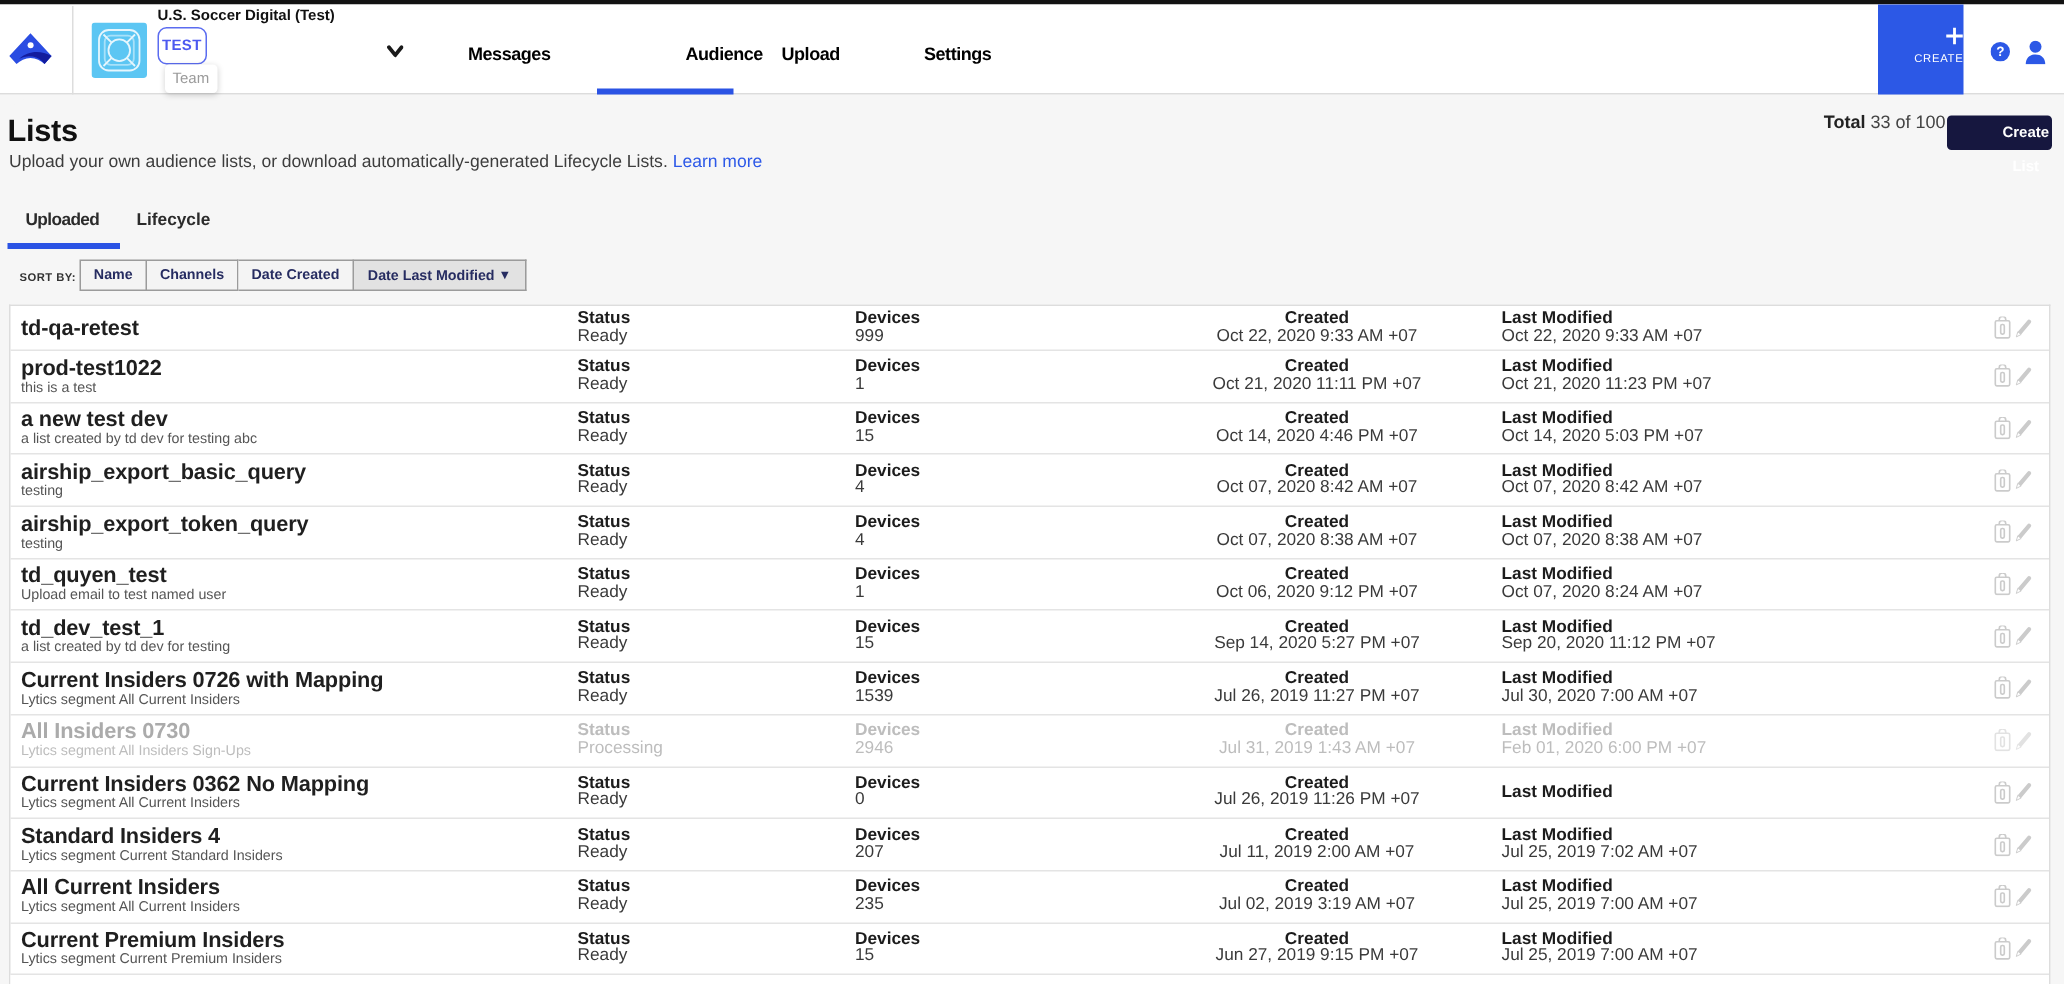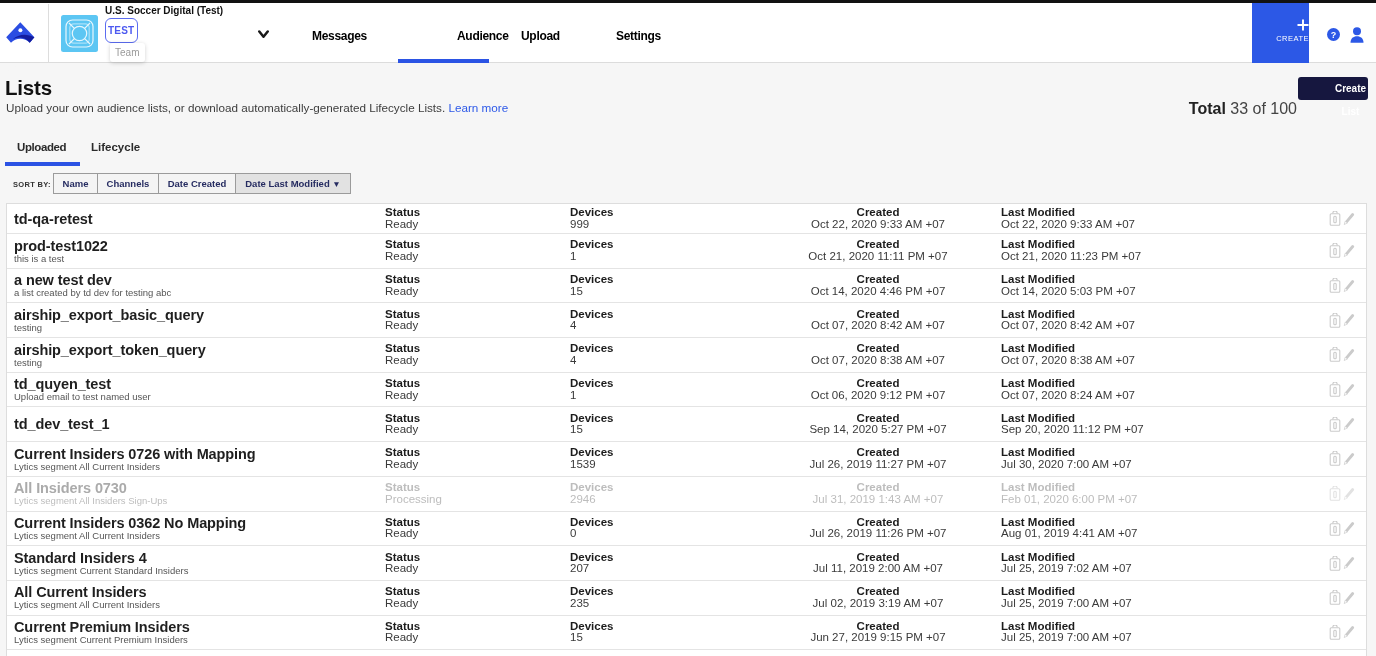--- a/index.html
+++ b/index.html
@@ -20,21 +20,21 @@
 .navline { position:absolute; left:398px; top:56px; width:91px; height:4px; background:#2b53e4; }
 .createbtn { position:absolute; left:1252px; top:0px; width:57px; height:60px; background:#2c58e6; color:#fff; text-align:right; }
 .createbtn .plus { margin-top:14px; height:13px; }
 .createbtn .ctext { font-size:7.5px; margin-top:4px; letter-spacing:0.5px; }
 .helpic { position:absolute; left:1327px; top:25px; }
 .personic { position:absolute; left:1350px; top:24px; }
 main { position:absolute; left:0; top:64px; width:1376px; height:592px; background:#f6f6f6;border-radius:26px; }
 h1 { position:absolute; left:5px; top:12px; font-size:20.5px; font-weight:bold; color:#111; letter-spacing:-0.2px; }
 .subtitle { position:absolute; left:6px; top:37px; font-size:11.7px; color:#3d3d3d; white-space:nowrap; }
 .subtitle a { color:#2d59e8; text-decoration:none; }
-.totalline { position:absolute; right:79px; top:36px; font-size:16px; color:#444; white-space:nowrap; }
+.totalline { position:absolute; right:79px; top:10px; font-size:12px; color:#444; white-space:nowrap; }
 .totalline b { color:#222; }
 .createlist { position:absolute; left:1298px; top:13px; width:70px; height:23px; background:#16173f; color:#fff; font-size:10px; font-weight:bold; text-align:center; line-height:23px; border-radius:3px;padding-left:35px; }
 .tabs { position:absolute; left:0; top:72px; }
 .tab { position:absolute; top:5px; font-size:11.5px; font-weight:bold; color:#2b2b2b; letter-spacing:-0.4px; white-space:nowrap; }
 .t1 { left:17px; }
 .t2 { left:91px; letter-spacing:0; }
 .tabline { position:absolute; left:5px; top:26px; width:75px; height:3.5px; background:#2b53e4; }
 .sortbar { position:absolute; left:0; top:109px; height:21px; }
 .sortlabel { position:absolute; left:13px; top:7px; font-size:7.5px; font-weight:bold; color:#333; letter-spacing:0.3px; white-space:nowrap; }
 .segs { position:absolute; left:53px; top:0; display:flex; height:21px; }
@@ -335,20 +335,21 @@
           </svg>
           <svg width="12" height="14" viewBox="0 0 12 14">
             <path d="M2.2 9.2 L8.6 1.6 A1.4 1.4 0 0 1 10.8 3.4 L4.4 11 L1.2 12.6 Z" fill="#cbcbcb"></path>
             <path d="M1.2 12.6 L2.2 9.2 L4.4 11 Z" fill="#fff" stroke="#cbcbcb" stroke-width="0.6"></path>
           </svg>
         </div>
       </div>
 <div class="row">
         <div class="c1">
           <div class="lname">td_dev_test_1</div>
+          <div class="ldesc">a list created by td dev for testing</div>
         </div>
         <div class="c2">
           <div class="lab">Status</div>
           <div class="val">Ready</div>
         </div>
         <div class="c3">
           <div class="lab">Devices</div>
           <div class="val">15</div>
         </div>
         <div class="c4">
@@ -455,21 +456,20 @@
         <div class="c3">
           <div class="lab">Devices</div>
           <div class="val">0</div>
         </div>
         <div class="c4">
           <div class="lab">Created</div>
           <div class="val">Jul 26, 2019 11:26 PM +07</div>
         </div>
         <div class="c5">
           <div class="lab">Last Modified</div>
-          <div class="val">Aug 01, 2019 4:41 AM +07</div>
         </div>
         <div class="c6">
           <svg class="icon" width="12" height="15" viewBox="0 0 12 15">
             <g stroke="#cbcbcb" fill="none" stroke-width="1.1">
               <path d="M3.8 2.6 V2.2 A2.2 2.2 0 0 1 8.2 2.2 V2.6"></path>
               <rect x="1.2" y="2.8" width="9.6" height="11.4" rx="1"></rect>
               <rect x="4.8" y="5.3" width="2.4" height="6.4" rx="1"></rect>
             </g>
           </svg>
           <svg width="12" height="14" viewBox="0 0 12 14">

